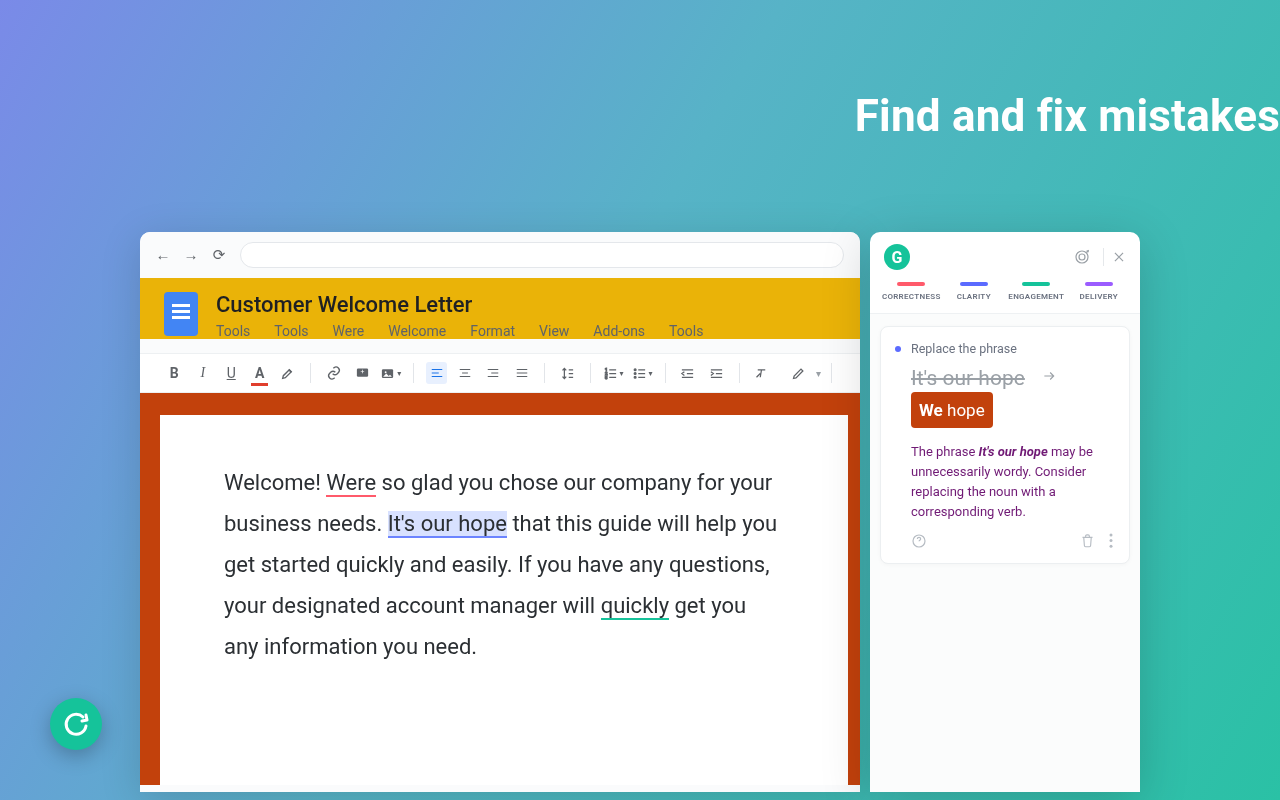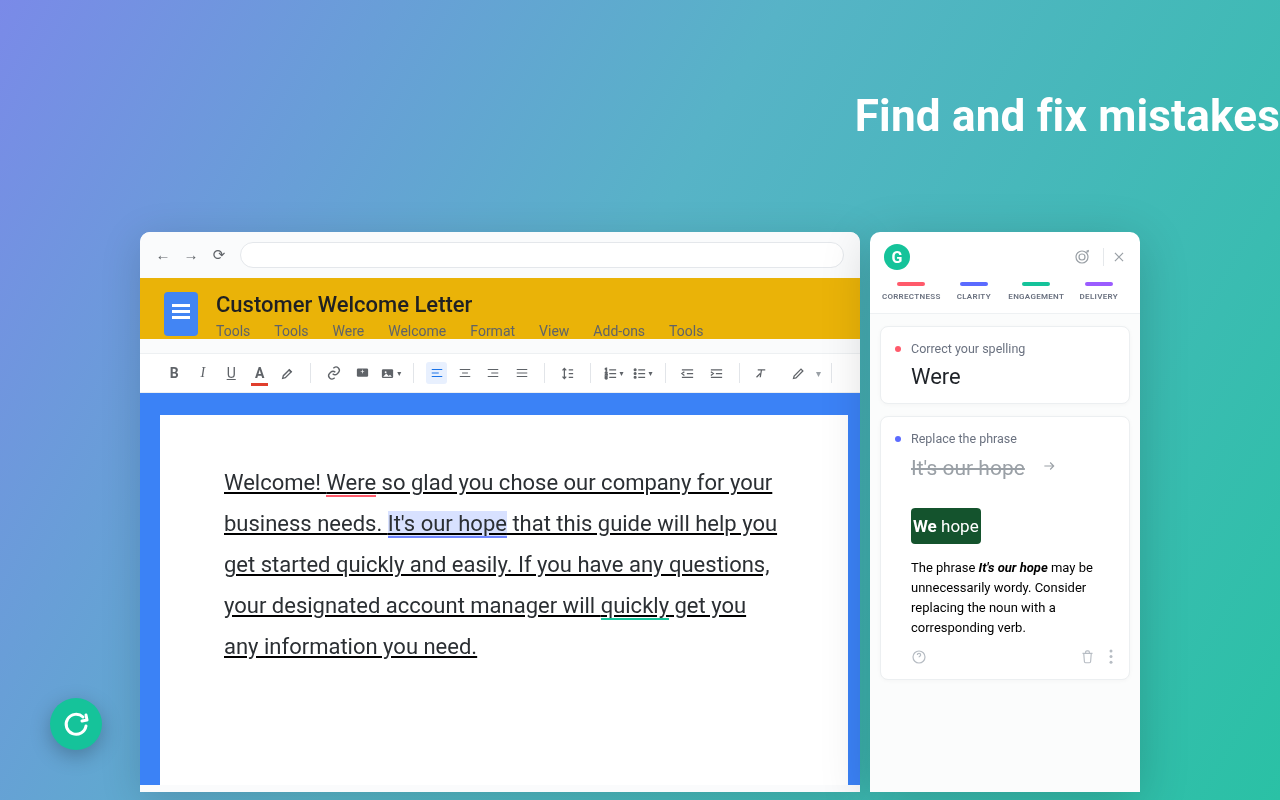--- a/index.html
+++ b/index.html
@@ -22,21 +22,21 @@
 
   .toolbar { background:#fff; border-top:1px solid #edf0f2; border-bottom:1px solid #edf0f2; margin-top:14px; padding:8px 24px; display:flex; align-items:center; gap:8px; flex-wrap:nowrap; }
   .tb-btn { width:22px; height:22px; display:flex; align-items:center; justify-content:center; color:#5f6368; font-size:14px; border-radius:3px; }
   .tb-btn.active { background:#e8f0fe; color:#1a73e8; }
   .tb-sep { width:1px; height:20px; background:#e2e5e9; margin:0 4px; }
   .color-a { position:relative; font-weight:700; }
   .color-a::after{content:""; position:absolute; left:2px; right:2px; bottom:-2px; height:3px; background:#e03e2d;}
   .toolbar .spacer{flex:1;}
   .tb-right{display:flex; align-items:center; gap:6px; color:#9aa0a6;}
 
-  .page-area { background:#3b82f6; padding:22px 12px 0 20px; height:392px;text-decoration:underline; }
+  .page-area { background:#c2410c; padding:22px 12px 0 20px; height:392px; }
   .page { background:#fff; padding:48px 64px; font-size:22px; line-height:1.86; color:#2b2f33; height:100%; }
   .err-red { border-bottom:2px solid #ff5a6b; }
   .err-blue-bg { background:#d8e1ff; border-bottom:2px solid #6c84ff; }
   .err-green { border-bottom:2px solid #17c39b; }
 
   
   .panel { position:absolute; top:0; right:0; width:270px; background:#fff; border-radius:10px 10px 0 0; box-shadow:0 10px 50px rgba(0,0,0,.18); height:560px; display:flex; flex-direction:column; overflow:hidden;}
   .panel-head { display:flex; align-items:center; padding:12px 14px; }
   .g-badge { width:26px; height:26px; border-radius:50%; background:#15c39a; display:flex; align-items:center; justify-content:center; color:#fff; font-weight:700; font-size:16px; }
   .head-spacer{flex:1;}
@@ -50,23 +50,23 @@
   .cat-label { font-size:8px; letter-spacing:.3px; color:#6b7280; font-weight:600; }
 
   .cards-wrap{padding:12px 10px 0 10px; background:#fbfcfc; flex:1;}
   .card { background:#fff; border:1px solid #eceff1; border-radius:8px; padding:14px 16px; margin-bottom:12px; position:relative; box-shadow:0 1px 4px rgba(0,0,0,.03);}
   .card .dot { width:6px; height:6px; border-radius:50%; position:absolute; left:14px; top:19px; }
   .card .lbl { font-size:12.5px; color:#6b7280; margin-left:14px; }
   .big-word { font-size:22px; color:#1f2328; margin:8px 0 0 14px; }
 
   .strike { color:#9aa0a6; font-size:21px; text-decoration:line-through; margin:10px 0 0 14px; display:inline-block;}
   .arrow-right{display:inline-block; color:#9aa0a6; margin-left:10px; vertical-align:2px;}
-  .pill { display:inline-block; background:#14532d; color:#fff; padding:8px 2px; border-radius:4px; margin:28px 0 0 14px; font-size:17px;}
+  .pill { display:inline-block; background:#c2410c; color:#fff; padding:8px 8px; border-radius:4px; margin:2px 0 0 14px; font-size:17px;}
   .pill b{font-weight:700;}
-  .explain { font-size:13px; color:#000000; line-height:1.55; margin:14px 0 10px 14px; }
+  .explain { font-size:13px; color:#701a75; line-height:1.55; margin:14px 0 10px 14px; }
   .explain b{font-style:italic; font-weight:700;}
   .card-foot { display:flex; align-items:center; margin:0 0 0 14px;}
   .cf-icn{color:#b6bcc3; margin-right:auto;}
   .cf-right{display:flex; gap:14px; color:#b6bcc3;}
 
   
   .fab { position:absolute; left:50px; bottom:50px; width:52px; height:52px; border-radius:50%; background:#15c39a; display:flex; align-items:center; justify-content:center; box-shadow:0 6px 20px rgba(0,0,0,.25);}
   .fab svg{width:32px;height:32px;}
 
   svg{display:block;}
@@ -248,25 +248,20 @@
         <div class="cat-bar" style="background:#15c39a"></div>
         <div class="cat-label">ENGAGEMENT</div>
       </div>
       <div class="cat">
         <div class="cat-bar" style="background:#9b5cff"></div>
         <div class="cat-label">DELIVERY</div>
       </div>
     </div>
 
     <div class="cards-wrap">
-      <div class="card">
-        <span class="dot" style="background:#ff5a6b"></span>
-        <div class="lbl">Correct your spelling</div>
-        <div class="big-word">Were</div>
-      </div>
 
       <div class="card">
         <span class="dot" style="background:#5b6bff"></span>
         <div class="lbl">Replace the phrase</div>
         <div>
           <span class="strike">It's our hope</span>
           <span class="arrow-right">
             <svg width="20" height="14" viewBox="0 0 24 24" fill="none" stroke="currentColor" stroke-width="2">
                 <path d="M4 12h14M14 6l6 6-6 6"></path>
               </svg>

